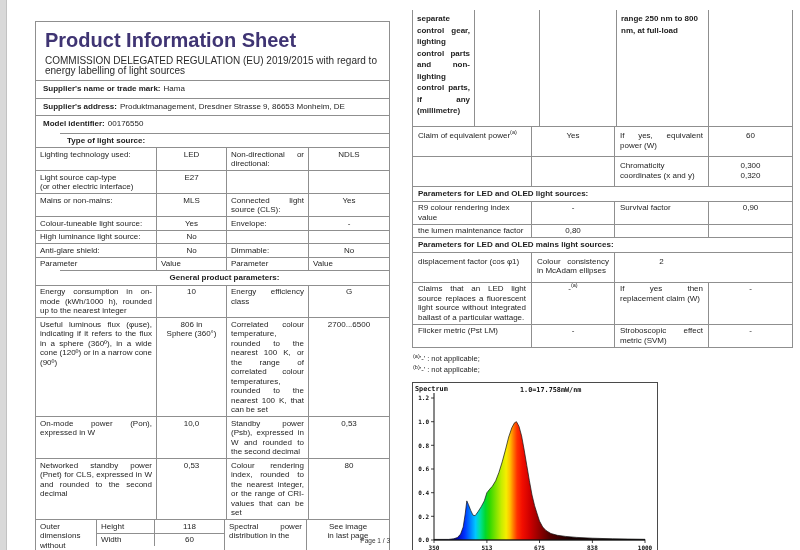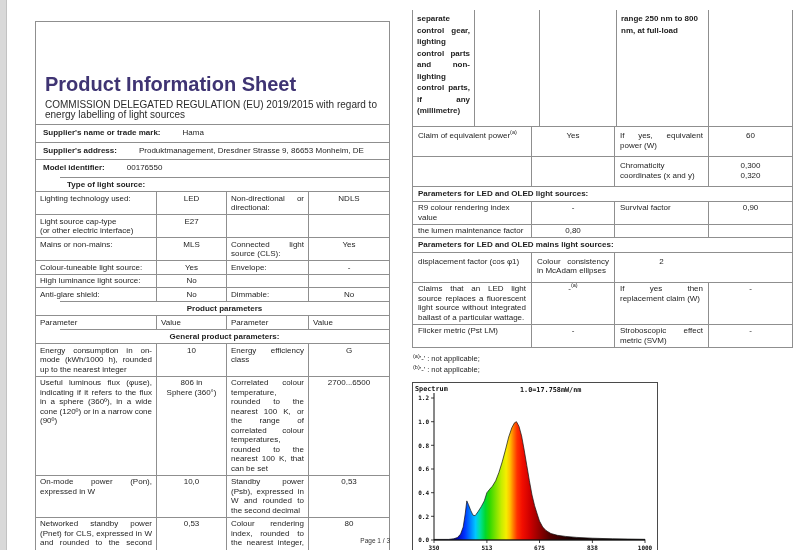--- a/index.html
+++ b/index.html
@@ -4,25 +4,25 @@
 <style>
   :root{ --bd:#8f8f8f; --ink:#1e1e1e; }
   *{ box-sizing:border-box; margin:0; padding:0; }
   html,body{ width:800px; height:550px; overflow:hidden; }
   body{ background:#fff; font-family:"Liberation Sans",sans-serif; color:var(--ink); position:relative; }
 
   .edge{ position:absolute; left:0; top:0; width:7px; height:550px; background:#d9d9d9; border-right:1px solid #c2c2c2; }
 
   
   .page1{ position:absolute; left:35px; top:21px; width:355px; border:1px solid var(--bd); background:#fff; font-size:8px; line-height:9.5px; }
-  .hdr-block{ padding:7px 9px 5px;margin-top:44px; }
+  .hdr-block{ padding:7px 9px 5px; }
   .title{ font-size:20px; line-height:22px; font-weight:bold; color:#3f3473; margin-bottom:5px; }
   .subtitle{ font-size:10px; color:#2b2b2b; }
   .kv{ border-top:1px solid var(--bd); padding:3px 7px 4px; }
-  .kv b{ margin-right:22px; }
+  .kv b{ margin-right:3px; }
   .sec{ border-top:1px solid var(--bd); padding:2px 7px; font-weight:bold;margin-left:24px; }
   .center{ text-align:center; }
   .r4{ border-top:1px solid var(--bd); display:grid; grid-template-columns:120px 70px 82px 1fr; }
   .r4 > div{ padding:1.5px 4px; border-left:1px solid var(--bd); min-height:11px; }
   .r4 > div:nth-child(1){ border-left:none; }
   .val{ text-align:center; }
   .j{ text-align:justify; }
   .pre{ white-space:pre-line; }
 
   .dims{ border-top:1px solid var(--bd); display:grid; grid-template-columns:60px 58px 70px 82px 1fr; }
@@ -103,21 +103,20 @@
     <div></div>
     <div class="val"></div>
   </div>
   <div class="r4">
     <div>Anti-glare shield:</div>
     <div class="val">No</div>
     <div>Dimmable:</div>
     <div class="val">No</div>
   </div>
 
-  <div class="sec center">Product parameters</div>
   <div class="r4">
     <div>Parameter</div>
     <div>Value</div>
     <div>Parameter</div>
     <div>Value</div>
   </div>
   <div class="sec center">General product parameters:</div>
 
   <div class="r4">
     <div class="j">Energy consumption in on-mode (kWh/1000 h), rounded up to the nearest integer</div>

